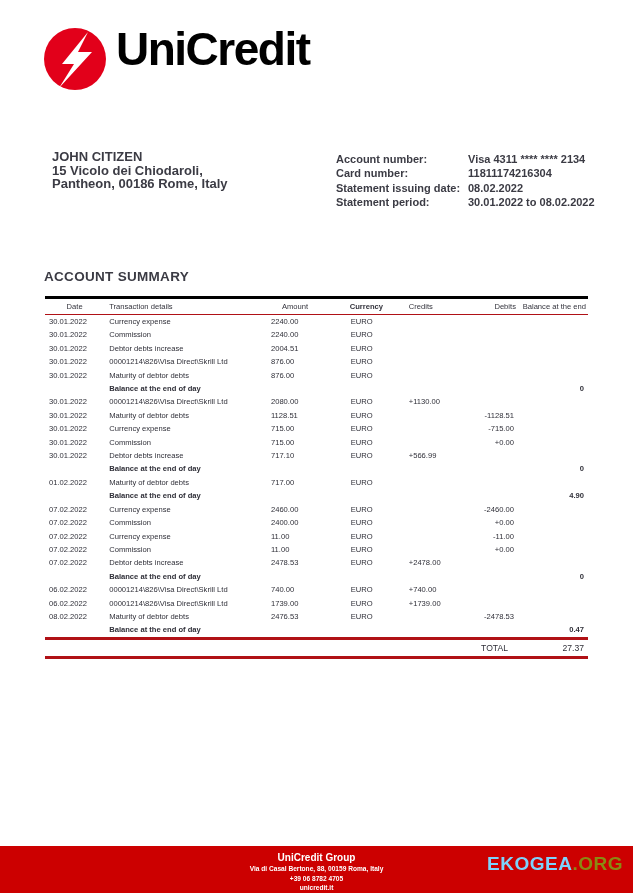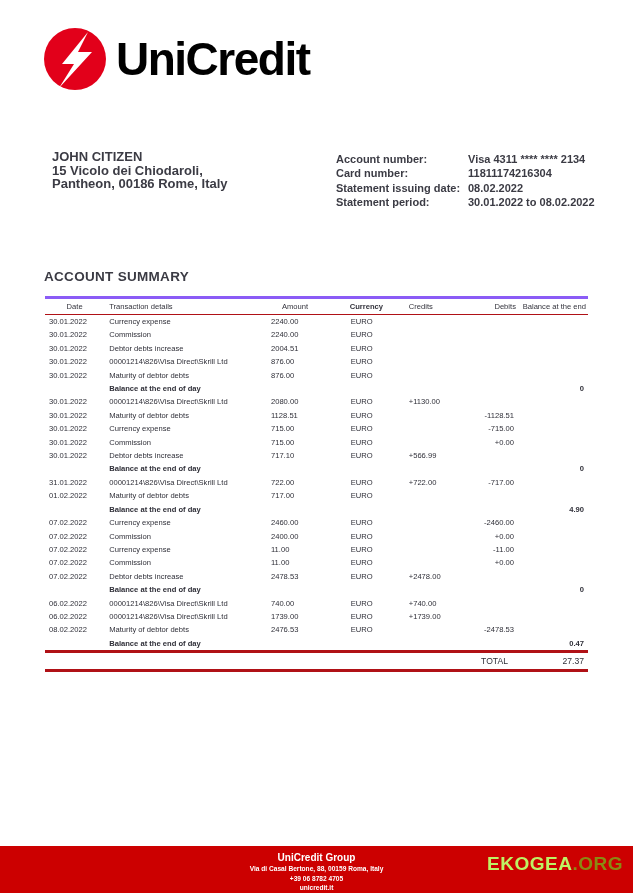--- a/index.html
+++ b/index.html
@@ -15,21 +15,20 @@
     color: #2b2b2b;
     overflow: hidden;
   }
 
   
   .logo-block {
     position: absolute;
     left: 42px;
     top: 26px;
     display: flex;
-    align-items: center;
   }
   .logo-mark {
     width: 66px;
     height: 66px;
     position: relative;
     flex: 0 0 auto;
   }
   .logo-wordmark {
     font-size: 46px;
     font-weight: bold;
@@ -92,21 +91,21 @@
     padding: 0;
     font-weight: normal;
     vertical-align: middle;
   }
   .hdr-row th {
     font-size: 7.6px;
     font-weight: bold;
     color: #33333c;
     height: 15px;
     line-height: 15px;
-    border-top: 3px solid #8b5cf6;
+    border-top: 3px solid #000000;
     border-bottom: 1.5px solid #b01116;
     white-space: nowrap;
   }
   tbody tr td {
     height: 13.4px;
     line-height: 13.4px;
     white-space: nowrap;
     font-weight: bold;
     font-size: 7.6px;
   }
@@ -168,21 +167,21 @@
   }
   .watermark {
     position: absolute;
     right: 10px;
     top: 8px;
     font-size: 19px;
     font-weight: bold;
     letter-spacing: 0.5px;
     line-height: 1;
   }
-  .wm-dark { color: #bef264; }
+  .wm-dark { color: #7dd3fc; }
   .wm-olive { color: #8a8a12; }
 </style>
 </head>
 <body>
 
 <div class="logo-block">
   <div class="logo-mark">
     <svg width="66" height="66" viewBox="0 0 66 66" aria-hidden="true">
       <circle cx="33" cy="33" r="31" fill="#e2001a"></circle>
       <path d="M46 6 L20 38 L32 38 L17 62 L50 26 L36 26 Z" fill="#ffffff"></path>
@@ -326,29 +325,20 @@
         <tr class="eod">
           <td class="c-date"></td>
           <td class="c-det">Balance at the end of day</td>
           <td class="c-amt"></td>
           <td class="c-cur"></td>
           <td class="c-cred"></td>
           <td class="c-deb"></td>
           <td class="c-bal">0</td>
         </tr>
         <tr>
-          <td class="c-date">31.01.2022</td>
-          <td class="c-det">00001214\826\Visa Direct\Skrill Ltd</td>
-          <td class="c-amt">722.00</td>
-          <td class="c-cur">EURO</td>
-          <td class="c-cred">+722.00</td>
-          <td class="c-deb">-717.00</td>
-          <td class="c-bal"></td>
-        </tr>
-        <tr>
           <td class="c-date">01.02.2022</td>
           <td class="c-det">Maturity of debtor debts</td>
           <td class="c-amt">717.00</td>
           <td class="c-cur">EURO</td>
           <td class="c-cred"></td>
           <td class="c-deb"></td>
           <td class="c-bal"></td>
         </tr>
         <tr class="eod">
           <td class="c-date"></td>

